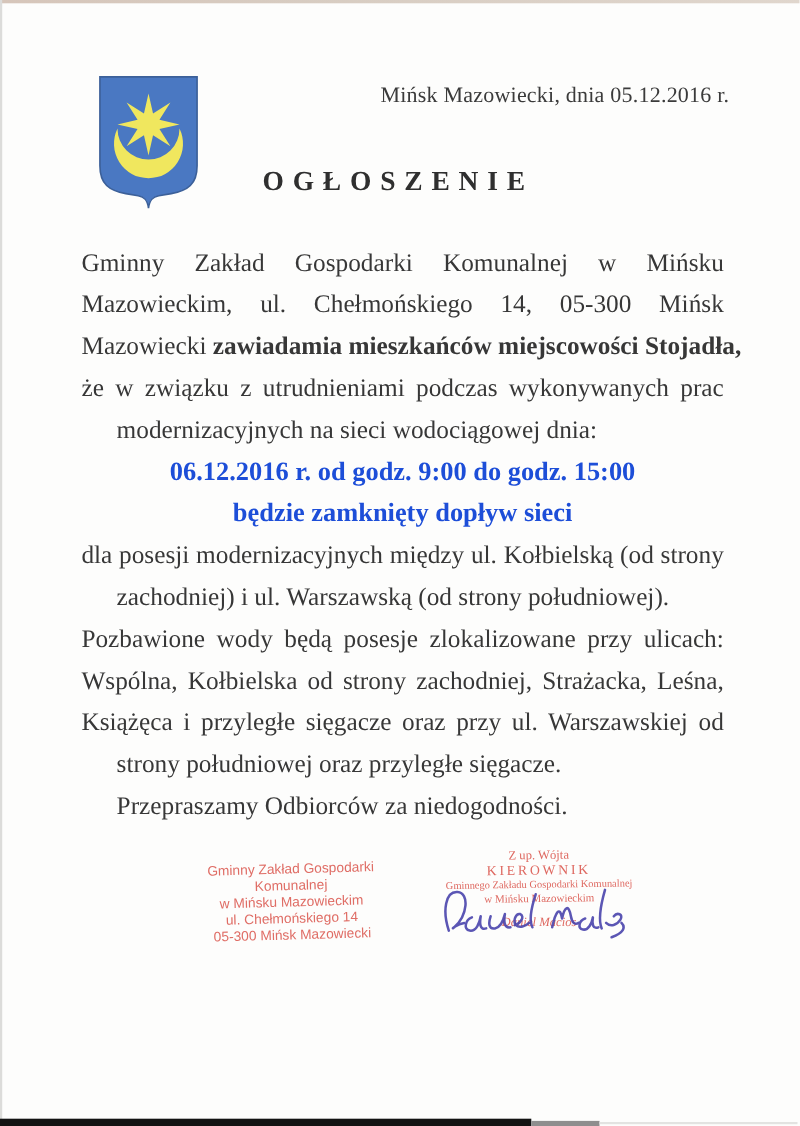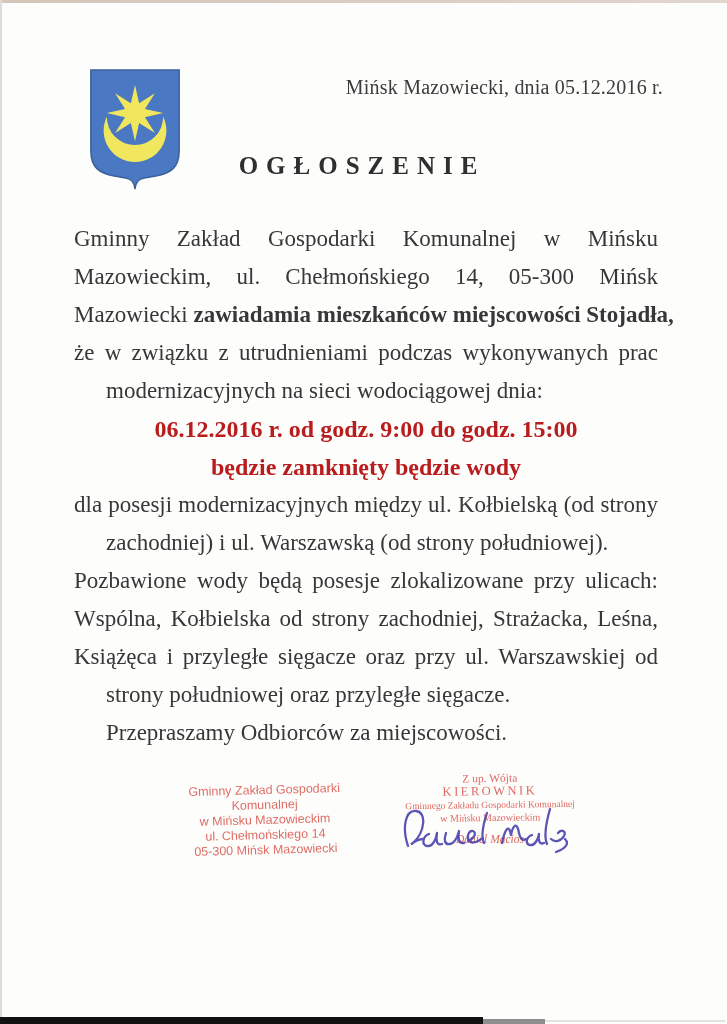--- a/index.html
+++ b/index.html
@@ -35,21 +35,21 @@
   .body-text { position:absolute; left:74px; top:220px; width:584px; }
   .line {
     height:38px; line-height:38px; font-size:23px;
     white-space:nowrap; color:#373737;
   }
   .line .b { font-weight:700; }
   .line.justify { text-align:justify; text-align-last:justify; }
   .line.left    { text-align:left;margin-left:32px; }
   .line.center-bold {
     text-align:left; text-align-last:center;
-    font-weight:700; font-size:24px; color:#b91c1c;
+    font-weight:700; font-size:24px; color:#1d4ed8;
   }
 
   
   .stamp-left {
     position:absolute; left:160px; top:783px; width:210px;
     transform:rotate(-1.6deg);
     text-align:center; color:var(--stamp-red);
     font-family:"Liberation Sans", sans-serif;
     font-size:12.5px; line-height:15px; opacity:.92;
   }
@@ -90,28 +90,28 @@
 <div class="dateline">Mińsk Mazowiecki, dnia 05.12.2016 r.</div>
 <div class="doc-title">OGŁOSZENIE</div>
 
 <div class="body-text">
     <div class="line justify"><span>Gminny Zakład Gospodarki Komunalnej w Mińsku</span></div>
     <div class="line justify"><span>Mazowieckim, ul. Chełmońskiego 14, 05-300 Mińsk</span></div>
     <div class="line justify"><span>Mazowiecki </span><span class="b">zawiadamia mieszkańców miejscowości Stojadła,</span></div>
     <div class="line justify"><span>że w związku z utrudnieniami podczas wykonywanych prac</span></div>
     <div class="line left"><span>modernizacyjnych na sieci wodociągowej dnia:</span></div>
     <div class="line center-bold"><span>06.12.2016 r. od godz. 9:00 do godz. 15:00</span></div>
-    <div class="line center-bold"><span>będzie zamknięty będzie wody</span></div>
+    <div class="line center-bold"><span>będzie zamknięty dopływ sieci</span></div>
     <div class="line justify"><span>dla posesji modernizacyjnych między ul. Kołbielską (od strony</span></div>
     <div class="line left"><span>zachodniej) i ul. Warszawską  (od strony południowej).</span></div>
     <div class="line justify"><span>Pozbawione wody będą posesje zlokalizowane przy ulicach:</span></div>
     <div class="line justify"><span>Wspólna, Kołbielska od strony zachodniej, Strażacka, Leśna,</span></div>
     <div class="line justify"><span>Książęca i przyległe sięgacze oraz przy ul. Warszawskiej od</span></div>
     <div class="line left"><span>strony południowej oraz przyległe sięgacze.</span></div>
-    <div class="line left"><span>Przepraszamy Odbiorców za miejscowości.</span></div>
+    <div class="line left"><span>Przepraszamy Odbiorców za niedogodności.</span></div>
   </div>
 
 <div class="stamp-left">
     <div class="l0">Gminny Zakład Gospodarki Komunalnej</div>
     <div class="l1">w Mińsku Mazowieckim</div>
     <div class="l2">ul. Chełmońskiego 14</div>
     <div class="l3">05-300 Mińsk Mazowiecki</div>
   </div>
 
 <div class="stamp-right">

